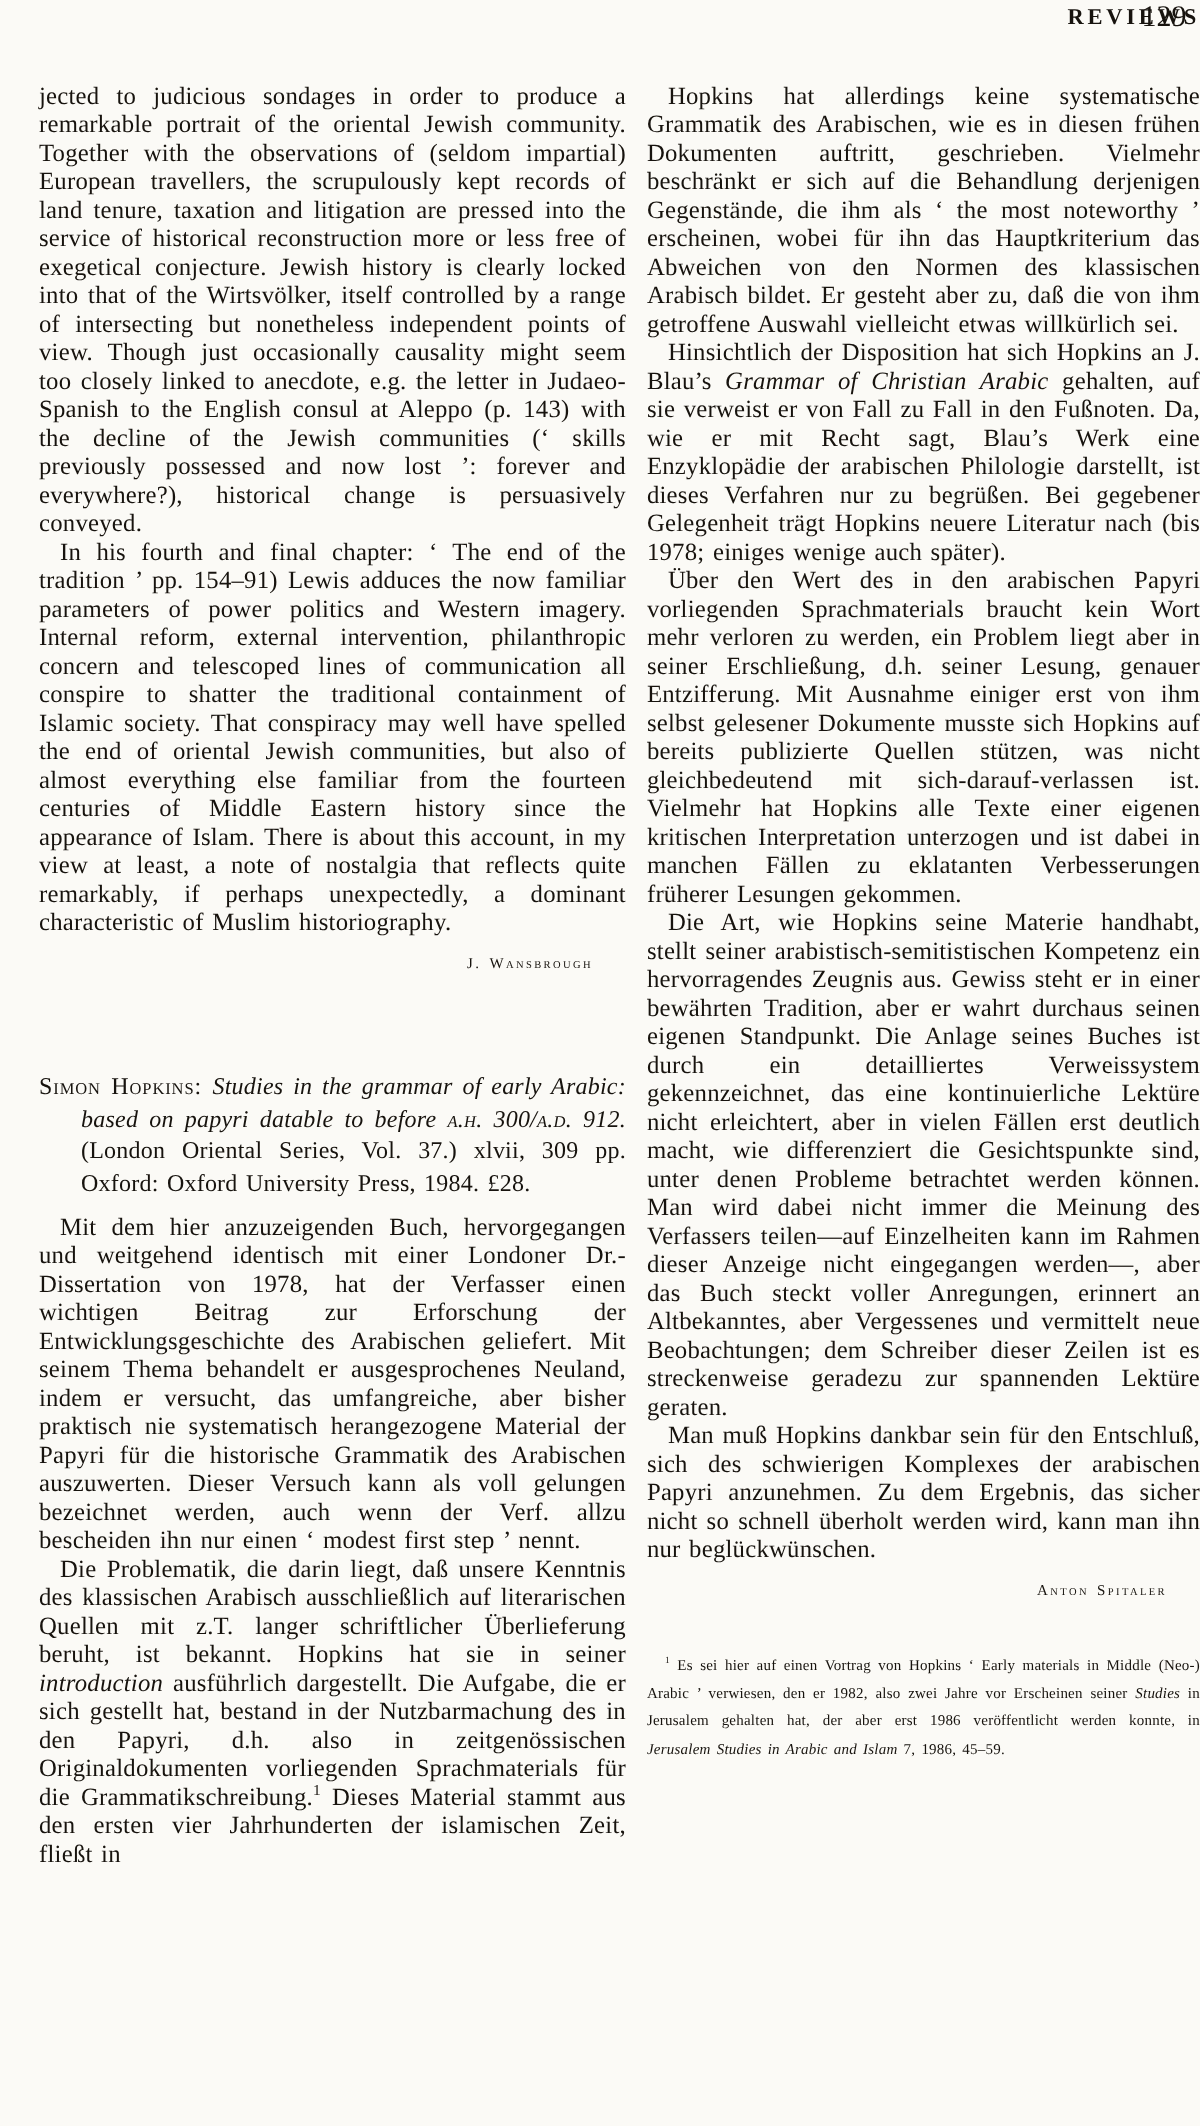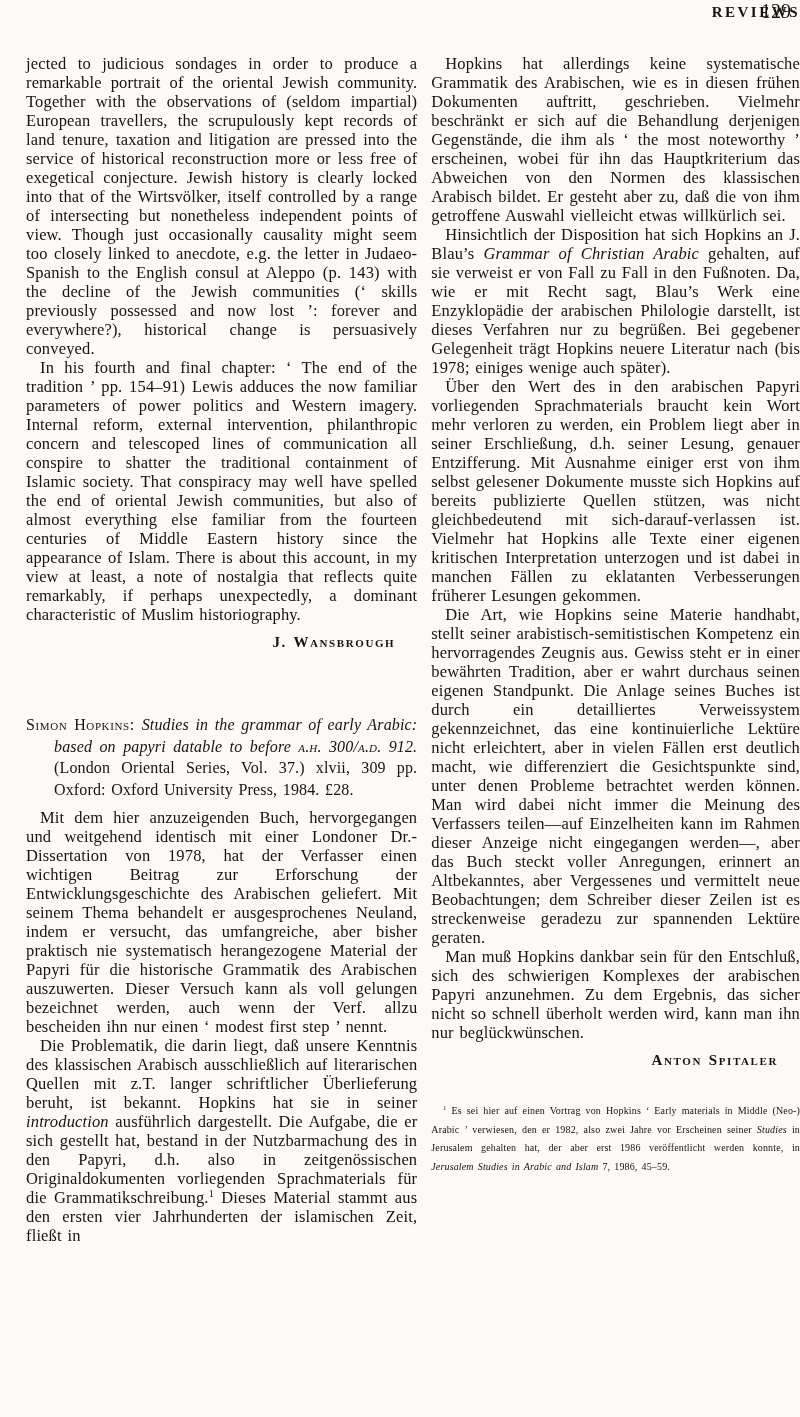--- a/index.html
+++ b/index.html
@@ -36,21 +36,21 @@
   .paragraph { text-align: justify; }
   .indent { text-indent: 14px; }
   .heading {
     font-size: 16px; line-height: 21.5px;
     padding-left: 28px; text-indent: -28px;
     margin-bottom: 8px;
   }
   .signature {
     text-align: right; padding-right: 22px;
     font-variant: small-caps; letter-spacing: 1.6px;
-    font-size: 15px; margin-top: 9px; font-weight: bold;
+    font-size: 10px; margin-top: 9px;
   }
   .footnote { font-size: 10px; line-height: 18.5px; text-indent: 12px; }
   .s-n  { }
   .s-i  { font-style: italic; }
   .s-sc { font-variant: small-caps; letter-spacing: 0.6px; }
   .s-isc{ font-style: italic; font-variant: small-caps; }
   .s-sup{ vertical-align: super; font-size: 0.62em; line-height: 0; }
 </style>
 </head>
 <body>

